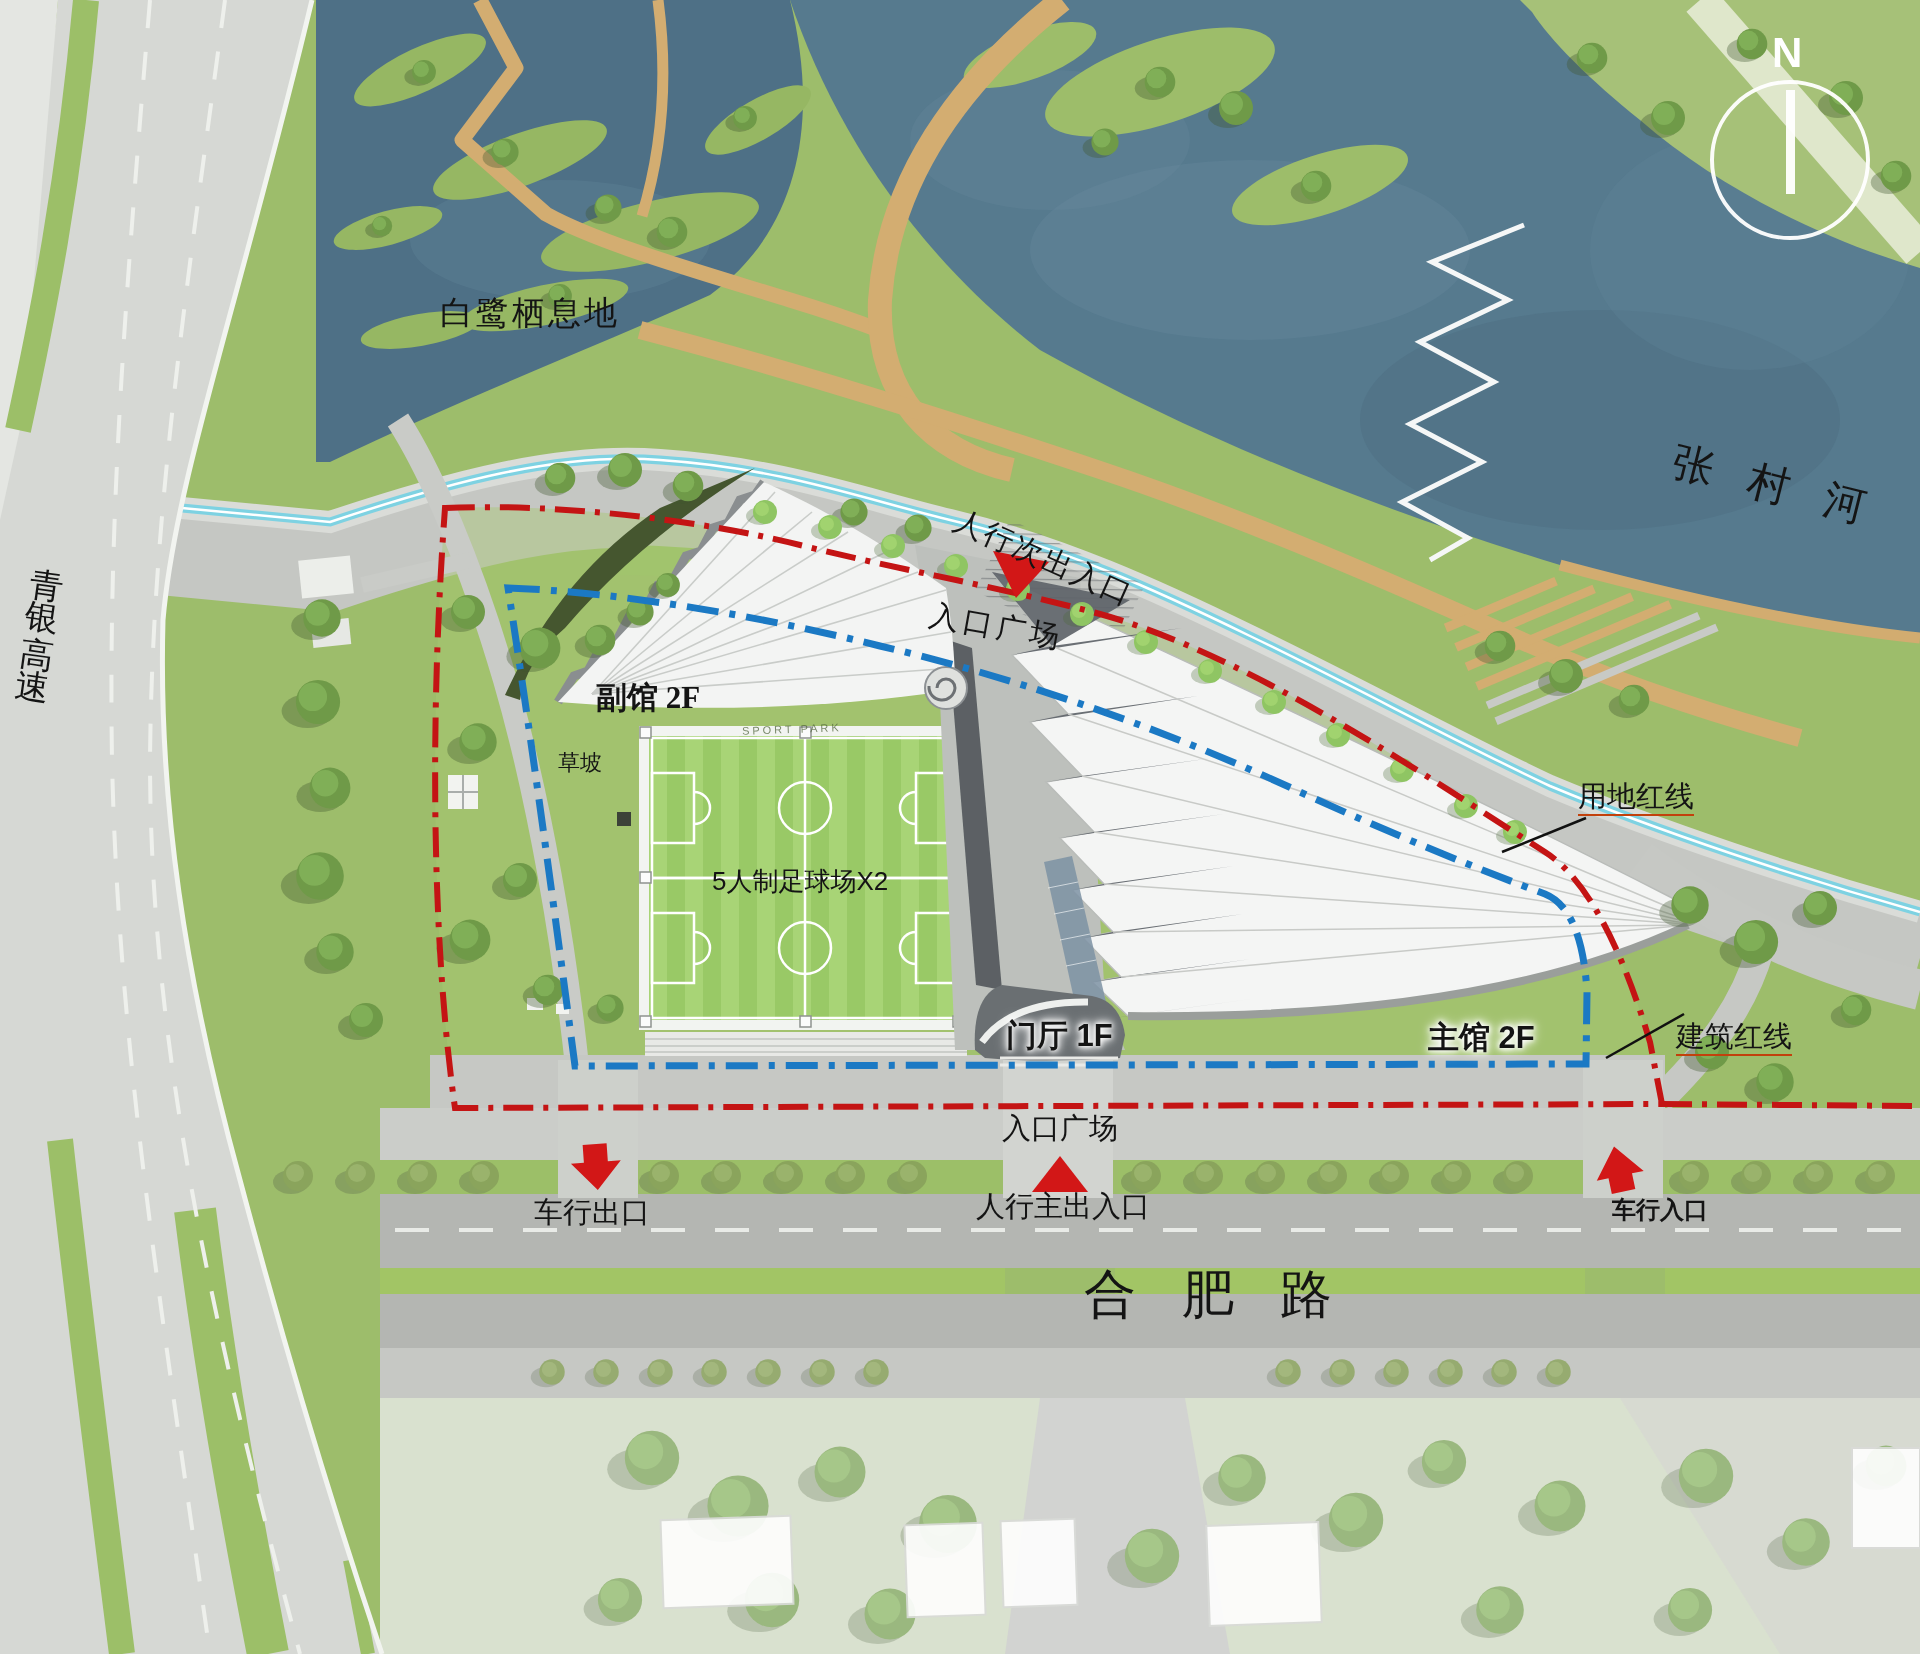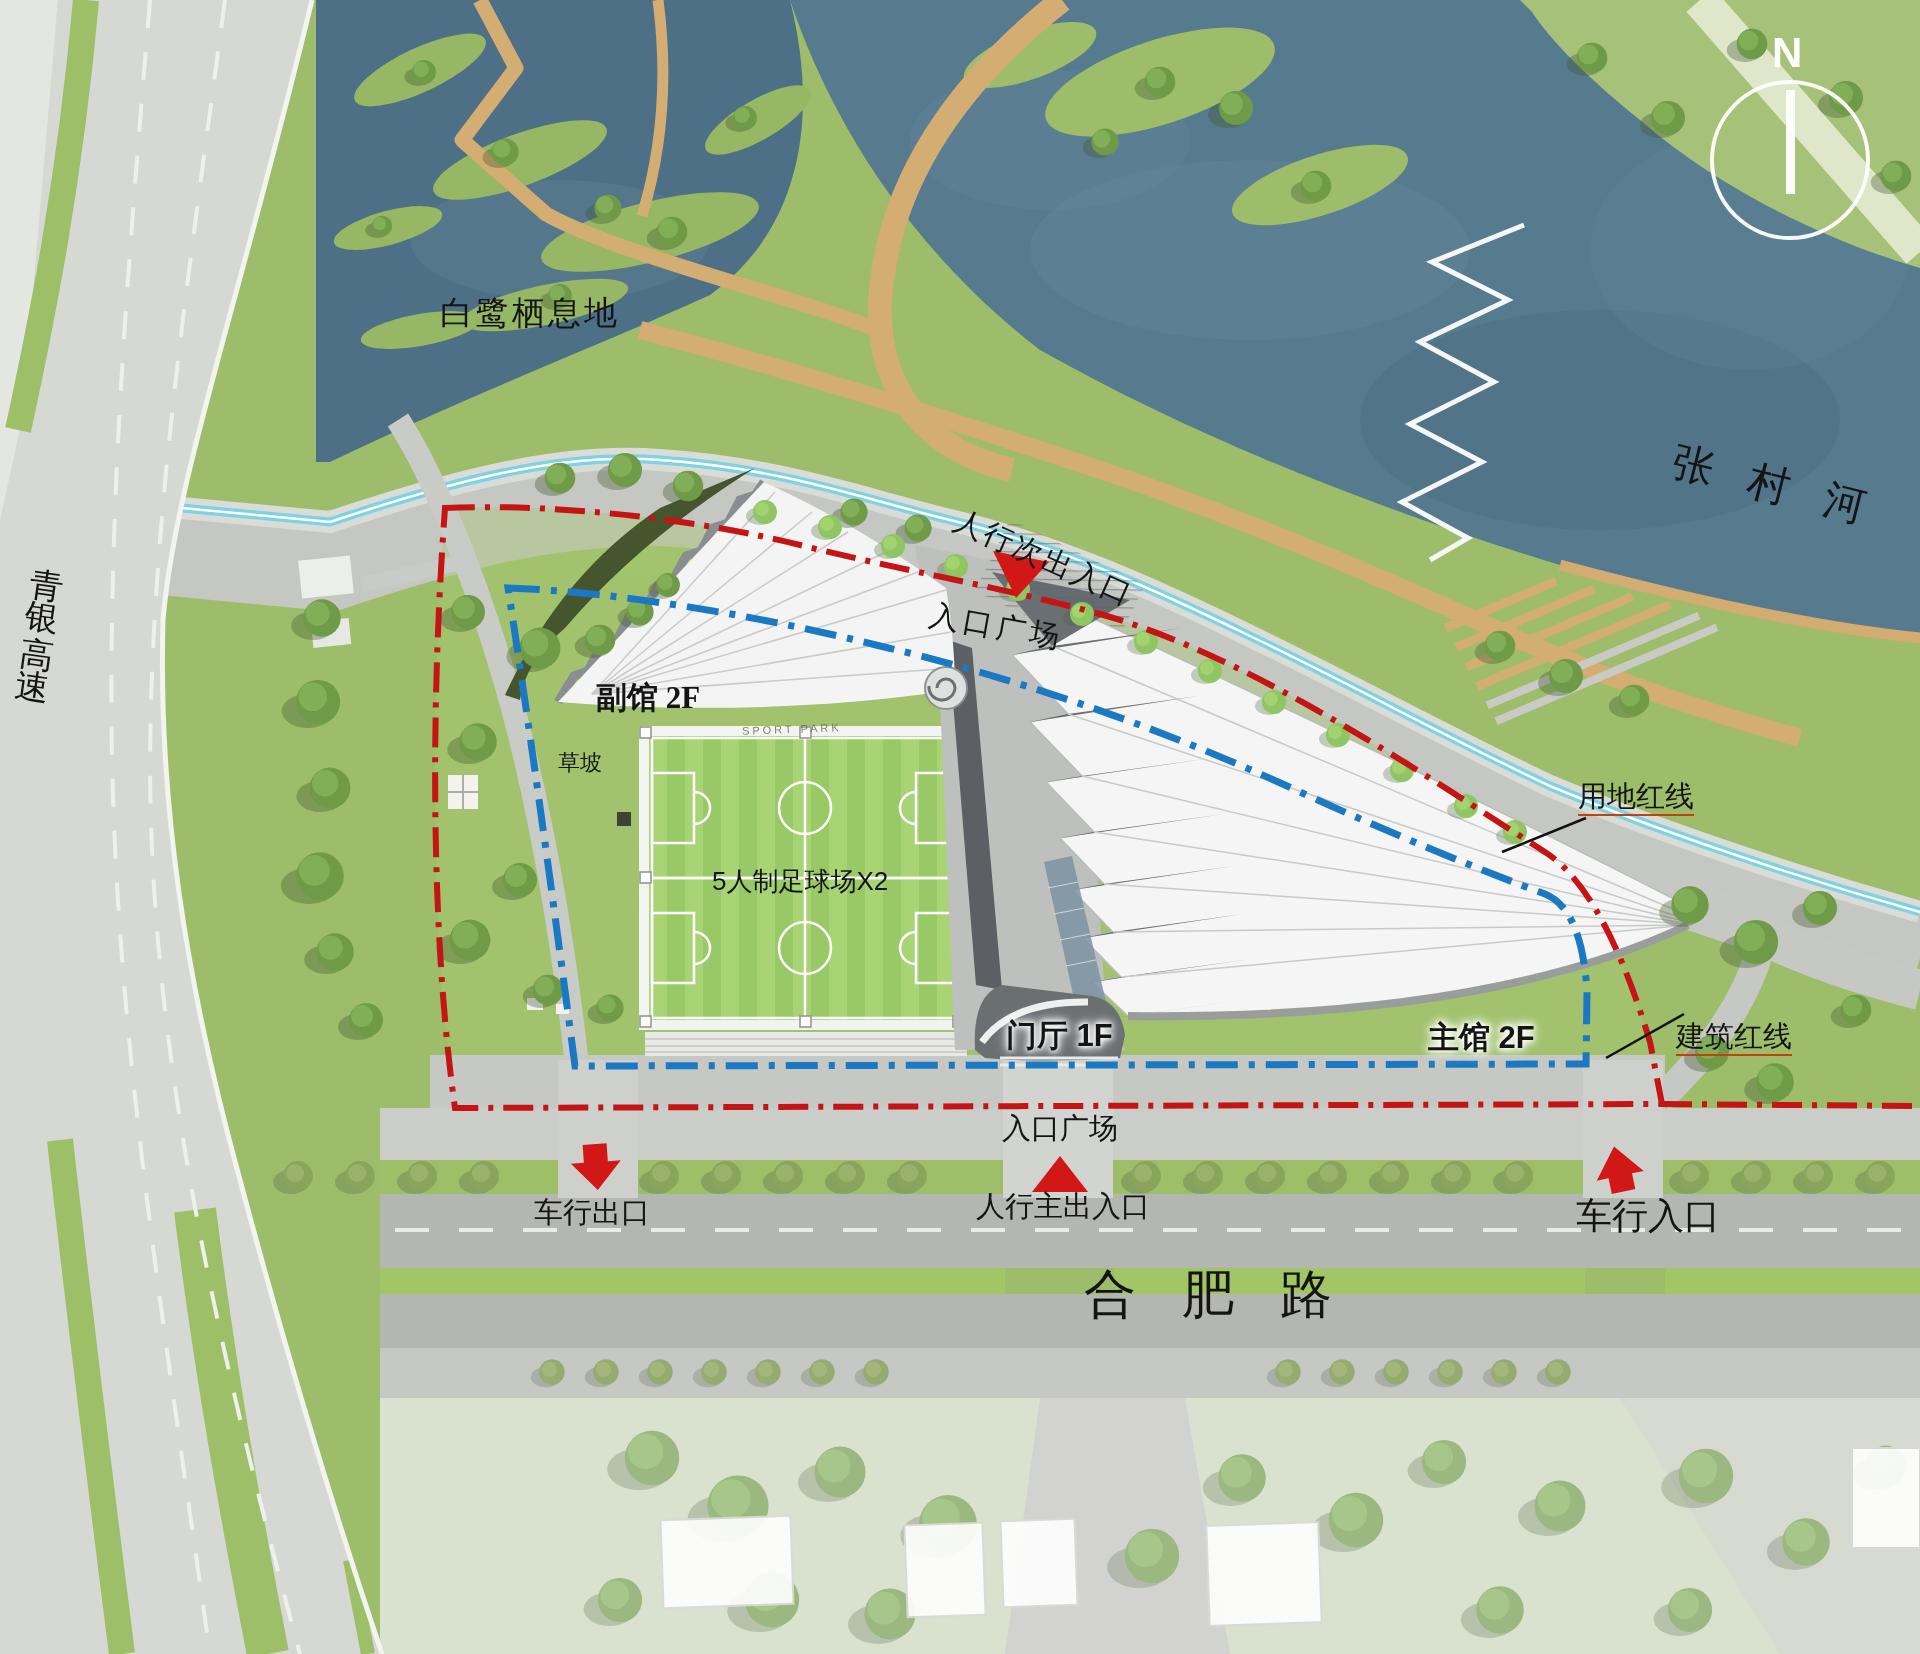--- a/index.html
+++ b/index.html
@@ -22,21 +22,21 @@
   #lbl-annex{left:596px;top:682px;font-size:31px;font-family:Liberation Serif, serif;}
   #lbl-slope{left:558px;top:752px;font-size:22px;}
   #lbl-field{left:712px;top:868px;font-size:26px;}
   #lbl-lobby{left:1006px;top:1020px;font-size:31px;}
   #lbl-main{left:1428px;top:1022px;font-size:31px;}
   #lbl-redline-site{left:1578px;top:782px;font-size:29px;}
   #lbl-redline-bldg{left:1676px;top:982px;font-size:29px;margin-top:40px;}
   #lbl-plaza-s{left:1002px;top:1114px;font-size:29px;}
   #lbl-ped1{left:976px;top:1192px;font-size:29px;}
   #lbl-vexit{left:534px;top:1198px;font-size:29px;}
-  #lbl-vent{left:1576px;top:1198px;font-size:36px;}
+  #lbl-vent{left:1612px;top:1198px;font-size:24px;font-weight:bold;}
   #lbl-road{left:1084px;top:1268px;font-size:52px;letter-spacing:46px;}
   #lbl-north{left:1772px;top:32px;font-size:42px;color:#fff;font-weight:bold;}
   #lbl-sportpark{left:742px;top:724px;font-size:11px;letter-spacing:3px;
       color:rgba(80,100,60,.75);transform:rotate(-2deg);}
 </style>
 </head>
 <body>
 
 <div id="stage">
 <svg id="art" width="1920" height="1654" viewBox="0 0 1920 1654">

